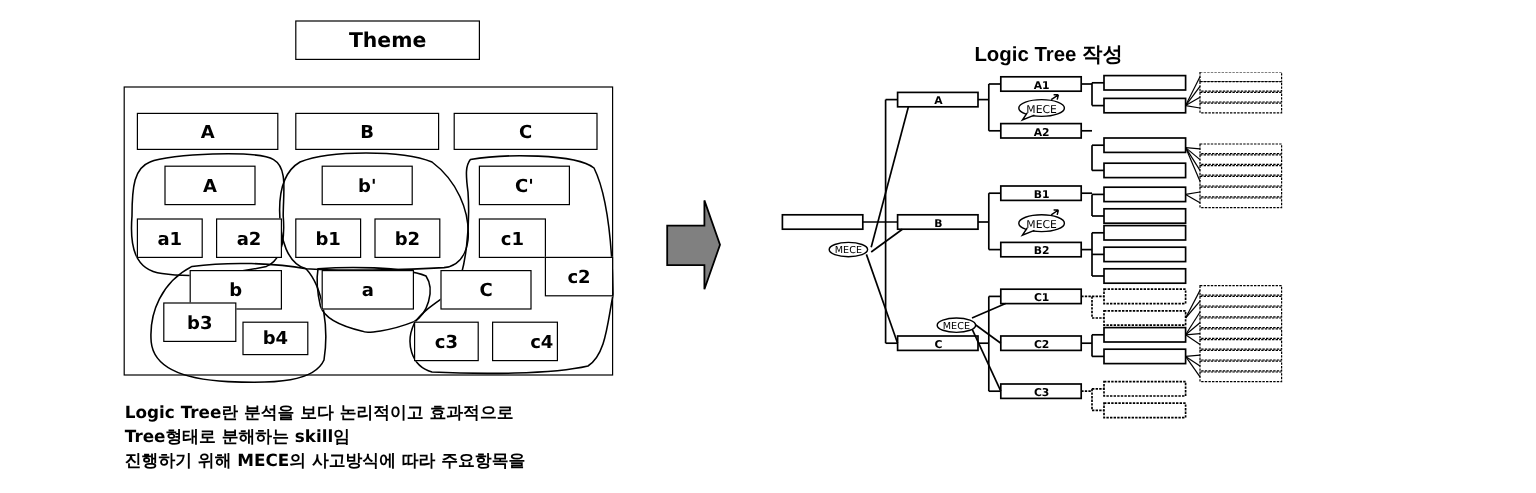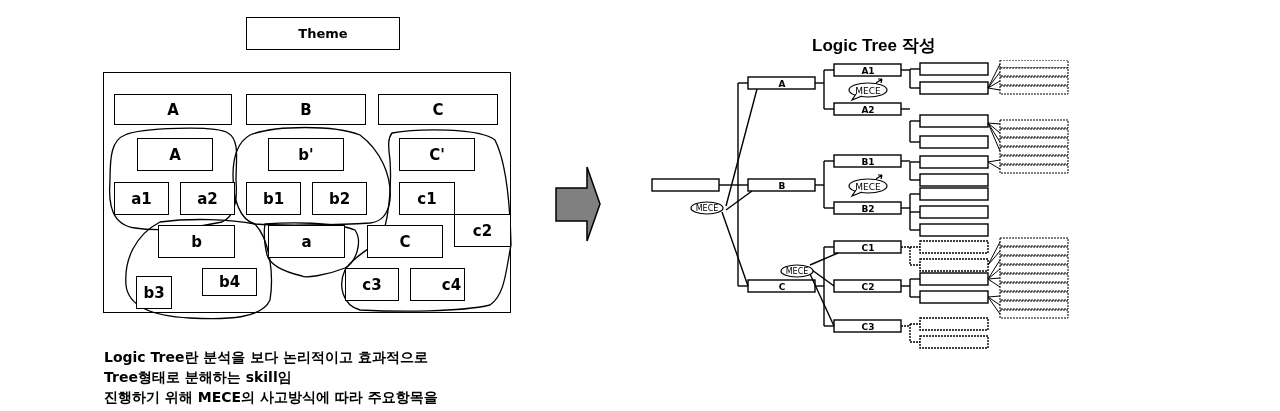--- a/index.html
+++ b/index.html
@@ -1,24 +1,24 @@
 <!DOCTYPE html>
 <html><head>
 <meta charset="utf-8">
 <style>
   html, body { margin:0; padding:0; background:#ffffff; }
   body { width:1280px; height:411px; position:relative; overflow:hidden;
          font-family:"DejaVu Sans","Liberation Sans",sans-serif; color:#000; }
   .abs { position:absolute; }
   .box { position:absolute; border:1.5px solid #000; background:#fff; box-sizing:border-box;
          display:flex; align-items:center; justify-content:center; font-weight:bold; font-size:15px; }
-  .theme-box { left:246px; top:17px; width:154px; height:33px; font-size:13px; }
+  .theme-box { left:246px; top:17px; width:154px; height:33px; font-size:17px; }
   .frame { position:absolute; left:103px; top:72px; width:408px; height:241px; border:1.5px solid #000; box-sizing:border-box; }
   .caption { position:absolute; font-size:14px; font-weight:bold; line-height:20px; white-space:nowrap; }
-  #left-caption { left:104px; top:347px; }
+  #left-caption { left:104px; top:334px; }
   #right-caption { left:730px; top:351px; }
   .title-right { position:absolute; left:812px; top:34px; font-family:"Liberation Sans",sans-serif; font-size:17px; font-weight:bold; }
   svg text { font-family:"DejaVu Sans","Liberation Sans",sans-serif; }
 </style>
 </head>
 <body>
 
 <div class="box theme-box">Theme</div>
 <div class="frame"></div>
 
@@ -42,21 +42,21 @@
 
 <div class="box" style="left:268px;top:138px;width:76px;height:33px;">b'</div>
 <div class="box" style="left:246px;top:182px;width:55px;height:33px;">b1</div>
 <div class="box" style="left:312px;top:182px;width:55px;height:33px;">b2</div>
 
 <div class="box" style="left:399px;top:138px;width:76px;height:33px;">C'</div>
 <div class="box" style="left:399px;top:182px;width:56px;height:33px;">c1</div>
 <div class="box" style="left:454px;top:214px;width:57px;height:33px;">c2</div>
 
 <div class="box" style="left:158px;top:225px;width:77px;height:33px;">b</div>
-<div class="box" style="left:136px;top:276px;width:36px;height:33px;">b3</div>
+<div class="box" style="left:136px;top:252px;width:61px;height:33px;">b3</div>
 <div class="box" style="left:202px;top:268px;width:55px;height:28px;">b4</div>
 
 <div class="box" style="left:268px;top:225px;width:77px;height:33px;">a</div>
 
 <div class="box" style="left:367px;top:225px;width:76px;height:33px;">C</div>
 <div class="box" style="left:345px;top:268px;width:54px;height:33px;">c3</div>
 <div class="box" style="left:410px;top:268px;width:55px;height:33px;padding-left:28px;">c4</div>
 
 <div class="caption" id="left-caption">
   <div>Logic Tree란 분석을 보다 논리적이고 효과적으로</div>

